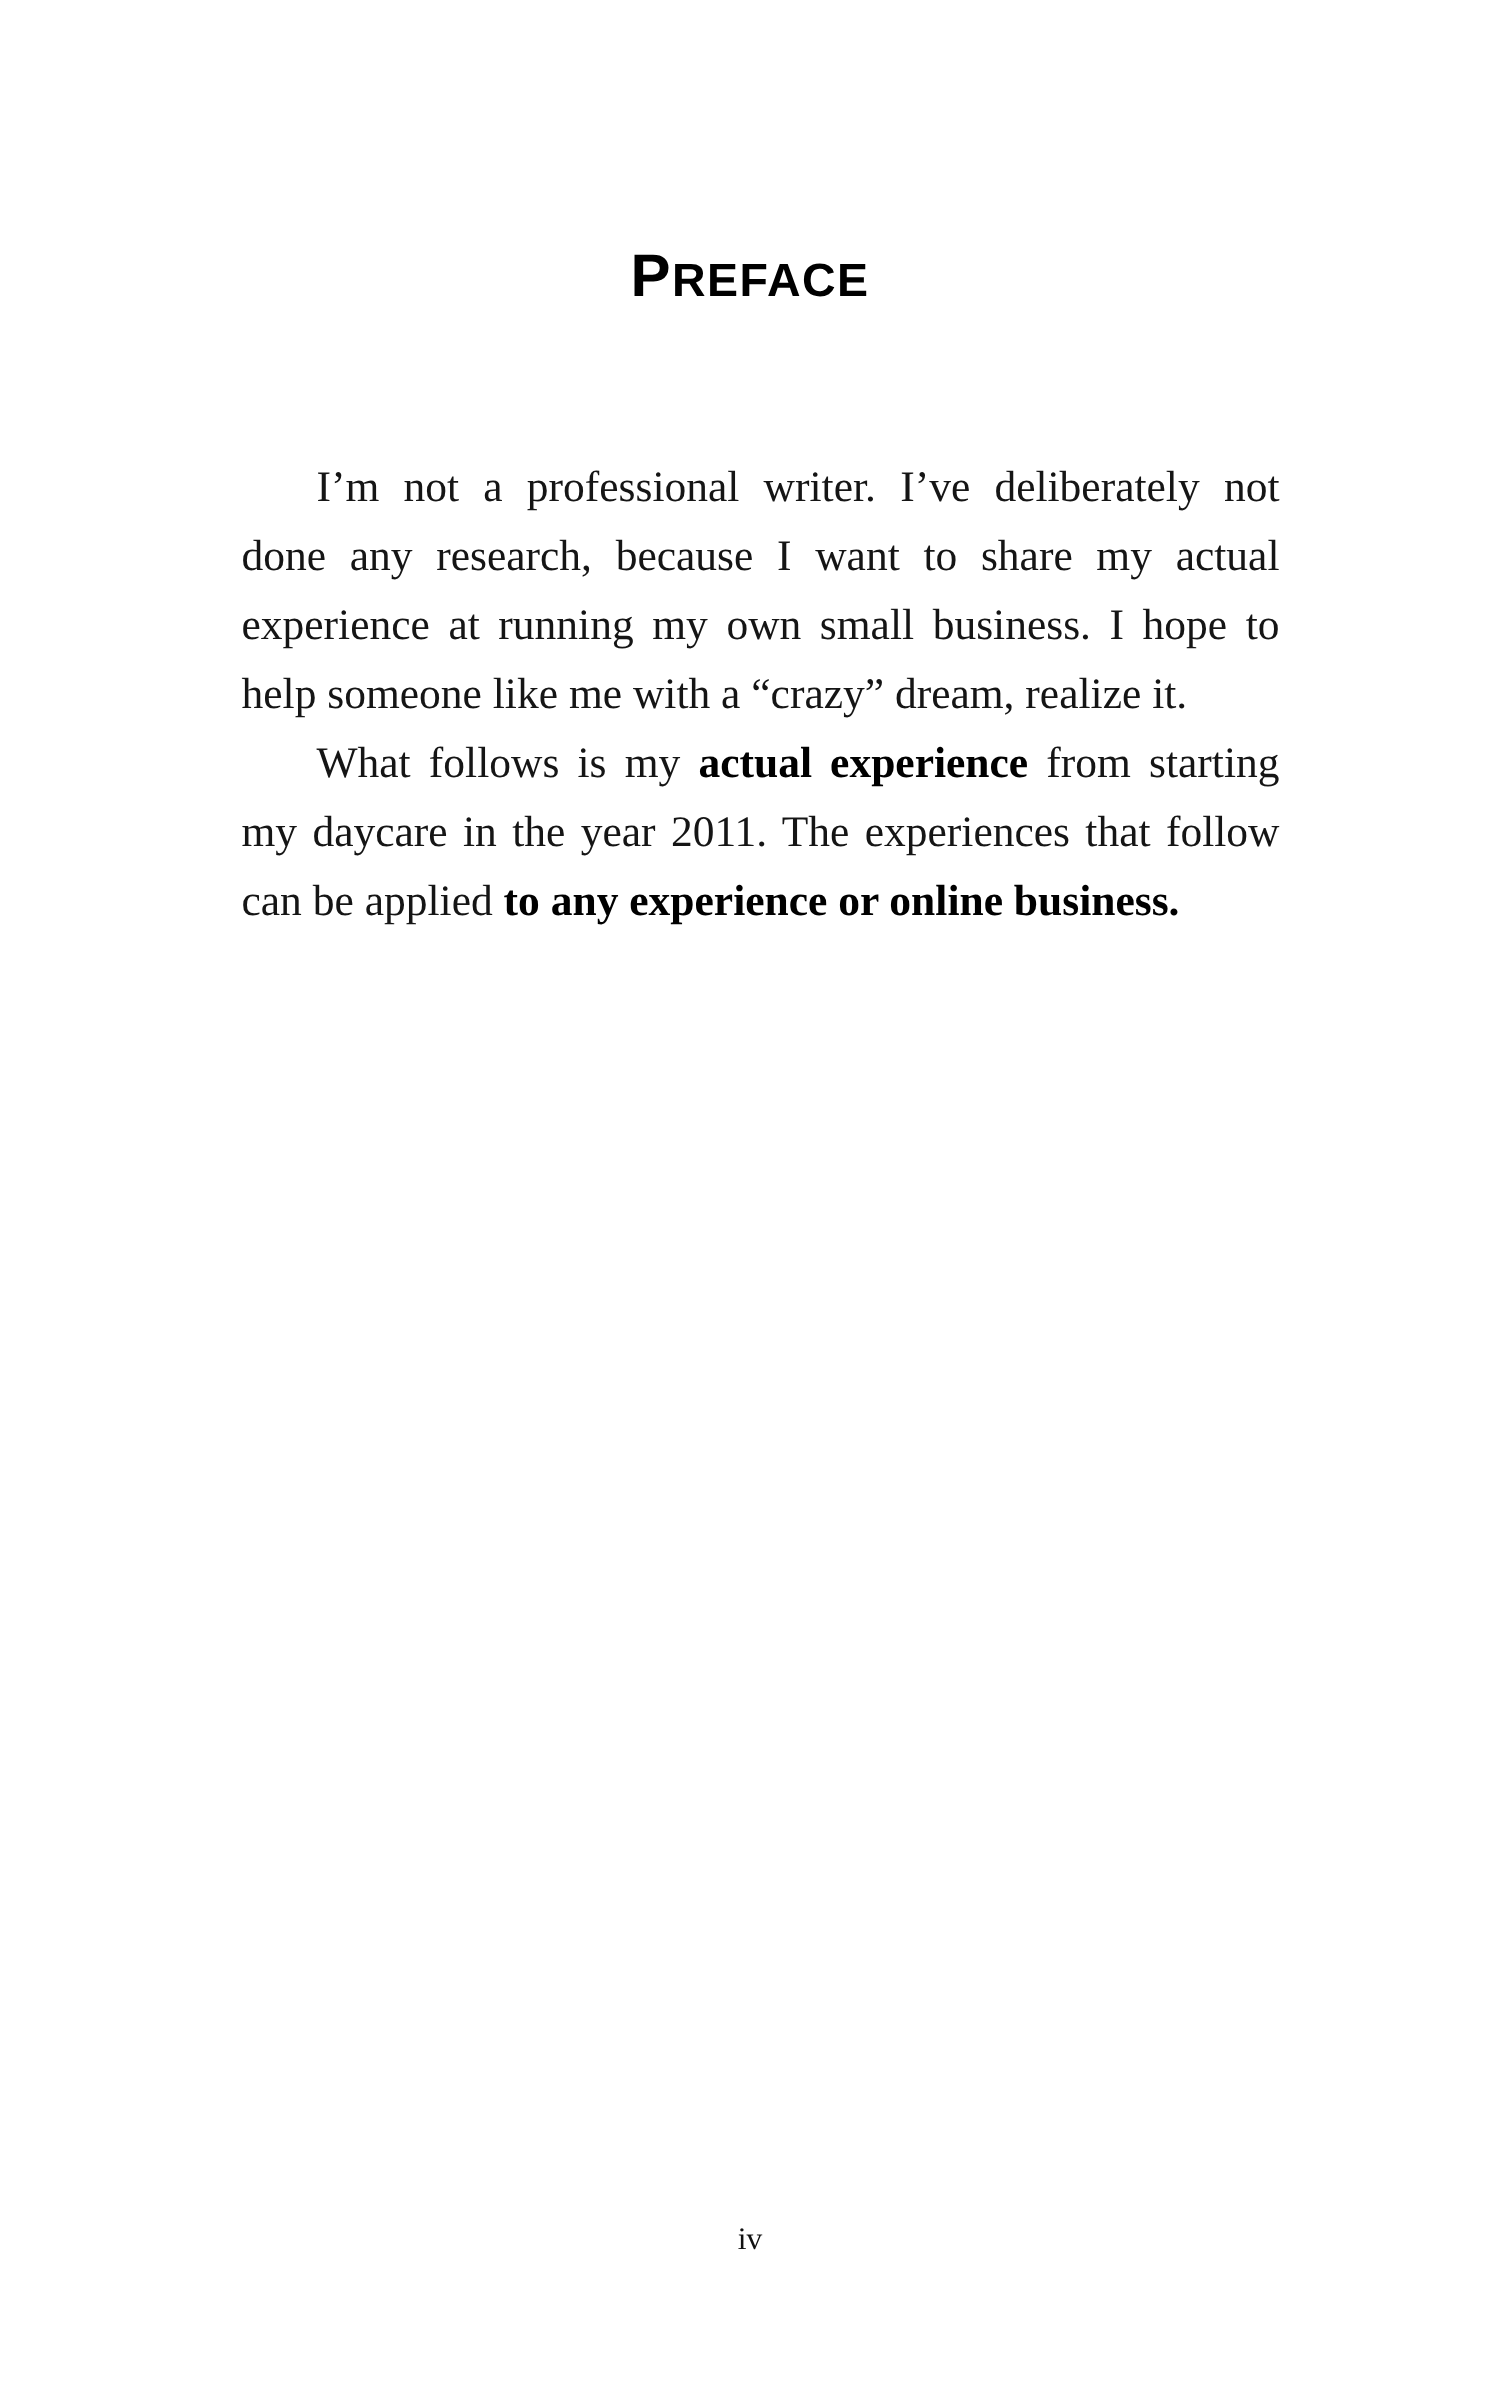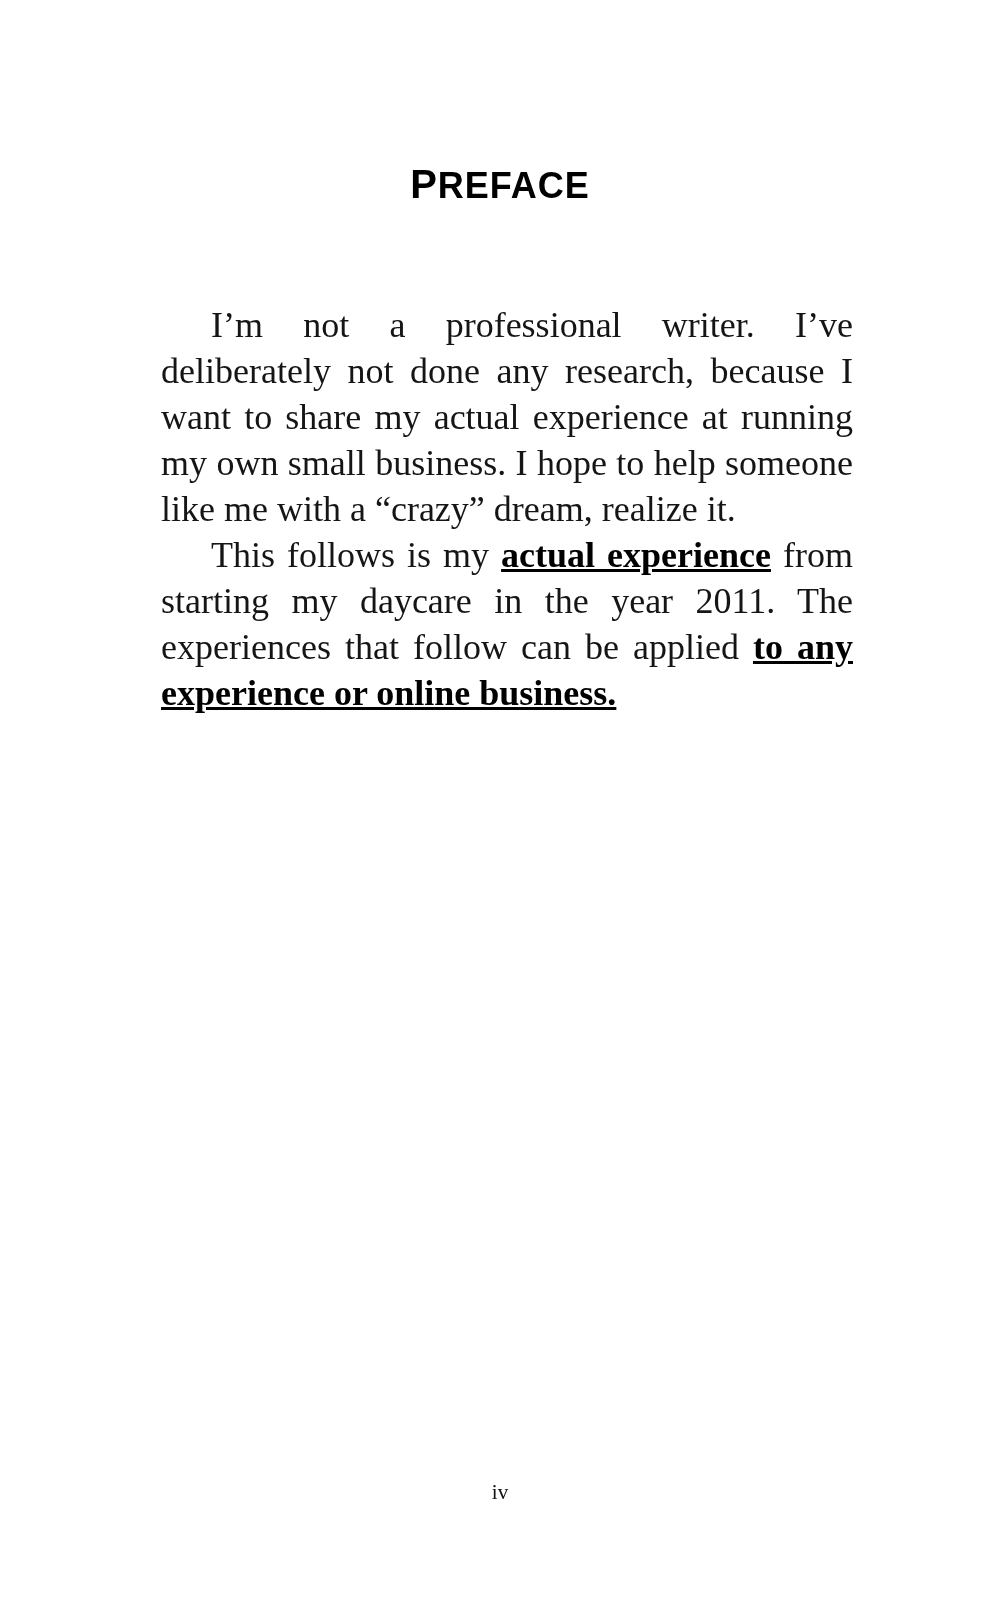--- a/index.html
+++ b/index.html
@@ -24,40 +24,39 @@
       font-family: "Liberation Sans", "DejaVu Sans", sans-serif;
       font-weight: bold;
       color: #000;
       letter-spacing: 1px;
       margin: 0;
     }
     .title-cap {
       font-size: 40px;
     }
     .title-rest {
-      font-size: 36px;
+      font-size: 31px;
     }
     .body-text {
       position: absolute;
       top: 302px;
       left: 161px;
       width: 692px;
     }
     .para {
       margin: 0;
-      font-size: 36px;
+      font-size: 29px;
       line-height: 46px;
       text-align: justify;
       text-indent: 50px;
       color: #151515;
     }
     .para b {
       font-weight: bold;
       color: #000;
-      text-decoration: underline;
     }
     .page-number {
       position: absolute;
       top: 1480px;
       left: 0;
       width: 1000px;
       text-align: center;
       font-size: 21px;
       color: #111;
     }
@@ -65,17 +64,17 @@
 </head>
 <body>
 
 <h1 class="page-title"><span class="title-cap">P</span><span class="title-rest">REFACE</span></h1>
 
 <div class="body-text">
   <p class="para">
     <span>I’m not a professional writer. I’ve deliberately not done any research, because I want to share my actual experience at running my own small business. I hope to help someone like me with a “crazy” dream, realize it.</span>
   </p>
   <p class="para">
-    <span>This follows is my </span><b>actual experience</b><span> from starting my daycare in the year 2011. The experi­ences that follow can be applied </span><b>to any experience or online business.</b>
+    <span>What follows is my </span><b>actual experience</b><span> from starting my daycare in the year 2011. The experi­ences that follow can be applied </span><b>to any experience or online business.</b>
   </p>
 </div>
 
 <div class="page-number">iv</div>
 
 </body></html>

